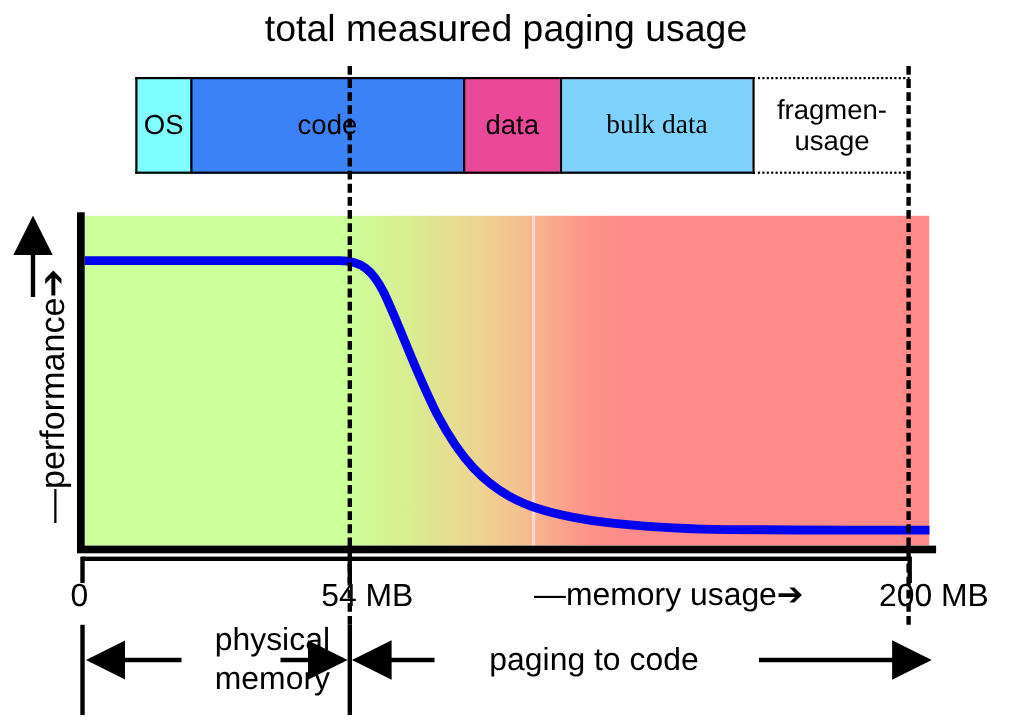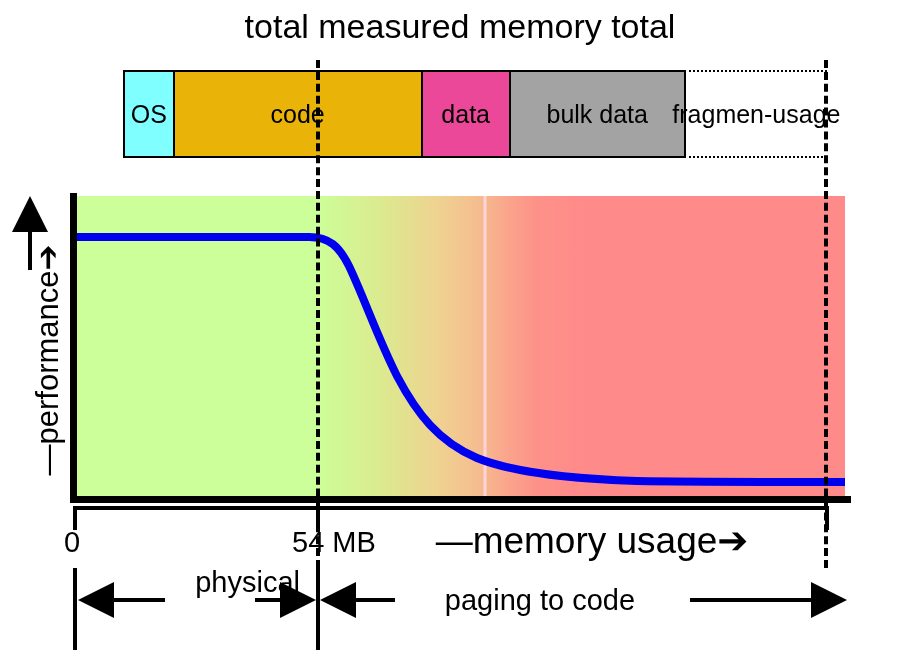--- a/index.html
+++ b/index.html
@@ -55,20 +55,21 @@
     line-height: 28px;
     text-align: center;
     color: #000;
   }
   .seg.last { border-right: 0; }
   .seg.frag {
     border-top: 2px dotted #000;
     border-bottom: 2px dotted #000;
     border-left: 2px solid #000;
     background: #ffffff;
+    flex-direction: column;
   }
   .seg.frag .l1 { display: block; }
   .seg.frag .l2 { display: block; }
 
   
   #plot {
     left: 77px; top: 196px;
     width: 768px;
     height: 300px;
   }
@@ -132,23 +133,23 @@
     font-size: 29px;
     line-height: 34px;
     white-space: nowrap;
   }
   #lab0 { left: 64px; }
   #lab64 { left: 292px; }
   #lab200 { left: 799px; }
 
   #xaxistitle {
     top: 524px;
-    left: 412px;
+    left: 428px;
     width: 360px;
-    font-size: 37px;
+    font-size: 29px;
     line-height: 34px;
     text-align: center;
     white-space: nowrap;
   }
 
   
   .vbar {
     width: 4px;
     background: #000;
     top: 568px;
@@ -178,33 +179,33 @@
     left: 0; top: 0;
     width: 920px; height: 660px;
     pointer-events: none;
   }
 </style>
 </head>
 <body>
 
 <div id="stage">
 
-  <div class="abs" id="title">total measured memory total</div>
+  <div class="abs" id="title">total measured paging usage</div>
 
   <div class="abs" id="membar">
     <div class="seg" style="width:7.05%; background:#7FFFFF;">
       <span>OS</span>
     </div>
-    <div class="seg" style="width:35.24%; background:#eab308;">
+    <div class="seg" style="width:35.24%; background:#3b82f6;">
       <span>code</span>
     </div>
     <div class="seg" style="width:12.50%; background:#ec4899;">
       <span>data</span>
     </div>
-    <div class="seg" style="width:24.87%; background:#a3a3a3;">
+    <div class="seg" style="width:24.87%; background:#7dd3fc;font-family:Liberation Serif, serif;">
       <span>bulk data</span>
     </div>
     <div class="seg frag last" style="width:20.34%;">
       <span class="l1">fragmen-</span>
       <span class="l2">usage</span>
     </div>
   </div>
 
   <div class="abs" id="plot">
     <svg id="plotbg" width="768" height="300" viewBox="0 0 768 300" preserveAspectRatio="none">
@@ -241,28 +242,30 @@
   <div class="abs vdash" id="vdash64"></div>
   <div class="abs vdash" id="vdash200"></div>
 
   <div class="abs" id="scalebar"></div>
   <div class="abs tick" id="tick0"></div>
   <div class="abs tick" id="tick64"></div>
   <div class="abs tick" id="tick200"></div>
 
   <div class="abs xlab" id="lab0">0</div>
   <div class="abs xlab" id="lab64">54  MB</div>
+  <div class="abs xlab" id="lab200">200  MB</div>
 
   <div class="abs" id="xaxistitle">—memory usage➔</div>
 
   <div class="abs vbar" id="vbarL"></div>
   <div class="abs vbar" id="vbarM"></div>
 
   <div class="abs brlabel" id="physlabel">
     <div>physical</div>
+    <div>memory</div>
   </div>
   <div class="abs brlabel" id="paginglabel">paging to code</div>
 
   <svg class="abs" id="arrows" width="920" height="660" viewBox="0 0 920 660">
     <defs>
       <marker id="ah" markerWidth="9" markerHeight="9" refX="8" refY="4.5" orient="auto" markerUnits="strokeWidth">
         <path d="M0,0 L9,4.5 L0,9 z" fill="#000"></path>
       </marker>
     </defs>
 

